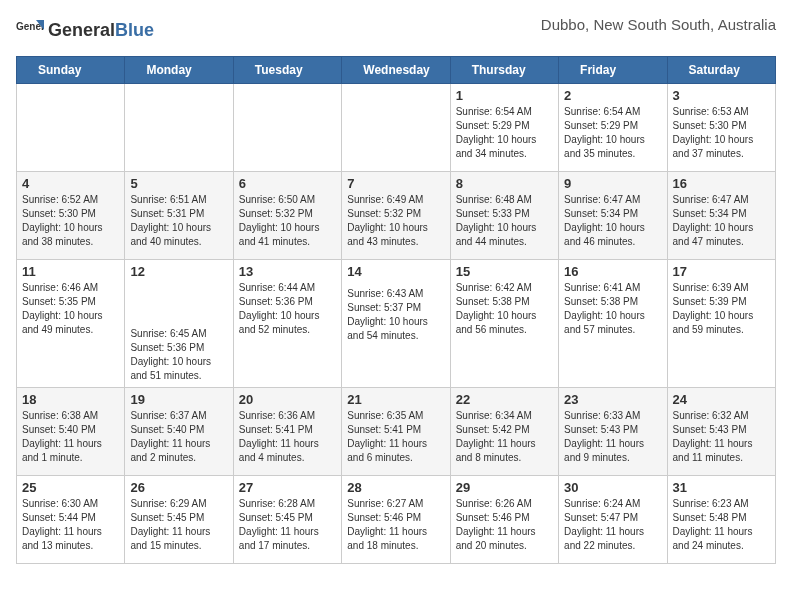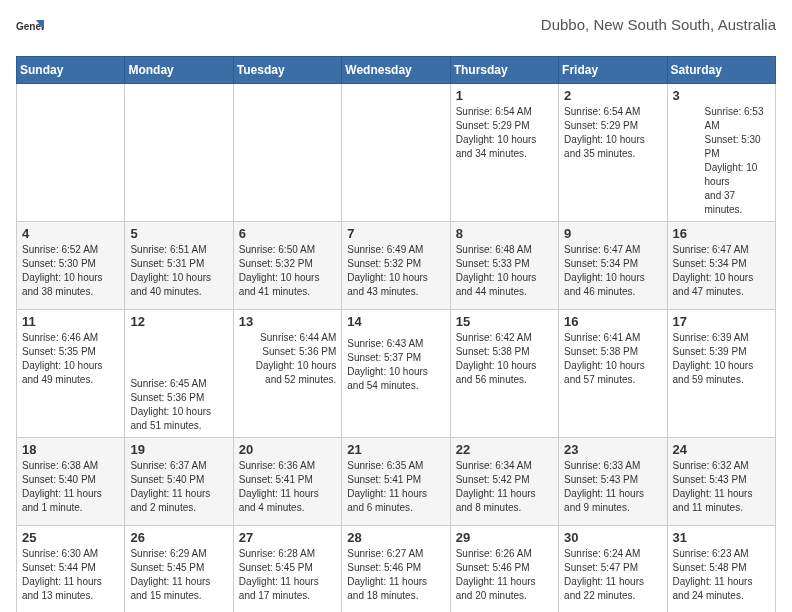--- a/index.html
+++ b/index.html
@@ -41,21 +41,21 @@
     table {
       width: 100%;
       border-collapse: collapse;
       table-layout: fixed;
     }
     thead tr th {
       background-color: #3a6ea5;
       color: #fff;
       font-size: 12px;
       font-weight: bold;
-      padding: 6px 3px;
+      padding: 6px 21px;
       text-align: left;
       border: 1px solid #2e5a8e;
     }
     tbody tr td {
       border: 1px solid #ccc;
       vertical-align: top;
       padding: 4px 5px;
       font-size: 10.5px;
       color: #333;
       height: 88px;
@@ -82,20 +82,23 @@
   </style>
 </head>
 <body>
 
 <div class="header-section">
   <div class="logo">
     <svg class="logo-icon" viewBox="0 0 28 28" xmlns="http://www.w3.org/2000/svg">
       <text x="0" y="14" font-size="10" font-weight="bold" fill="#333">General</text>
       <polygon points="20,4 28,4 28,14" fill="#3a6ea5"></polygon>
     </svg>
+    <div>
+      <span style="font-size:18px;font-weight:bold;color:#333;">General</span><span style="font-size:18px;font-weight:bold;color:#3a6ea5;">Blue</span>
+    </div>
   </div>
   <div class="title-section">
     <div class="subtitle">Dubbo, New South South, Australia</div>
   </div>
 </div>
 
 <table>
   <thead>
     <tr id="header-row">
         <th>Sunday</th>
@@ -122,21 +125,21 @@
         </td>
         <td>
           <span class="cell-day">2</span>
           <div class="cell-info" style="white-space: pre-line;">Sunrise: 6:54 AM
 Sunset: 5:29 PM
 Daylight: 10 hours
 and 35 minutes.</div>
         </td>
         <td>
           <span class="cell-day">3</span>
-          <div class="cell-info" style="white-space: pre-line; margin-left: 32px;">Sunrise: 6:53 AM
+          <div class="cell-info" style="white-space: pre-line;">Sunrise: 6:53 AM
 Sunset: 5:30 PM
 Daylight: 10 hours
 and 37 minutes.</div>
         </td>
       </tr>
       <tr>
         <td>
           <span class="cell-day">4</span>
           <div class="cell-info" style="white-space: pre-line;">Sunrise: 6:52 AM
 Sunset: 5:30 PM
@@ -196,21 +199,21 @@
         </td>
         <td>
           <span class="cell-day">12</span>
           <div class="cell-info" style="white-space: pre-line; margin-top: 48px;">Sunrise: 6:45 AM
 Sunset: 5:36 PM
 Daylight: 10 hours
 and 51 minutes.</div>
         </td>
         <td>
           <span class="cell-day">13</span>
-          <div class="cell-info" style="white-space: pre-line; text-align: right;">Sunrise: 6:44 AM
+          <div class="cell-info" style="white-space: pre-line;">Sunrise: 6:44 AM
 Sunset: 5:36 PM
 Daylight: 10 hours
 and 52 minutes.</div>
         </td>
         <td>
           <span class="cell-day">14</span>
           <div class="cell-info" style="white-space: pre-line; margin-top: 8px;">Sunrise: 6:43 AM
 Sunset: 5:37 PM
 Daylight: 10 hours
 and 54 minutes.</div>

